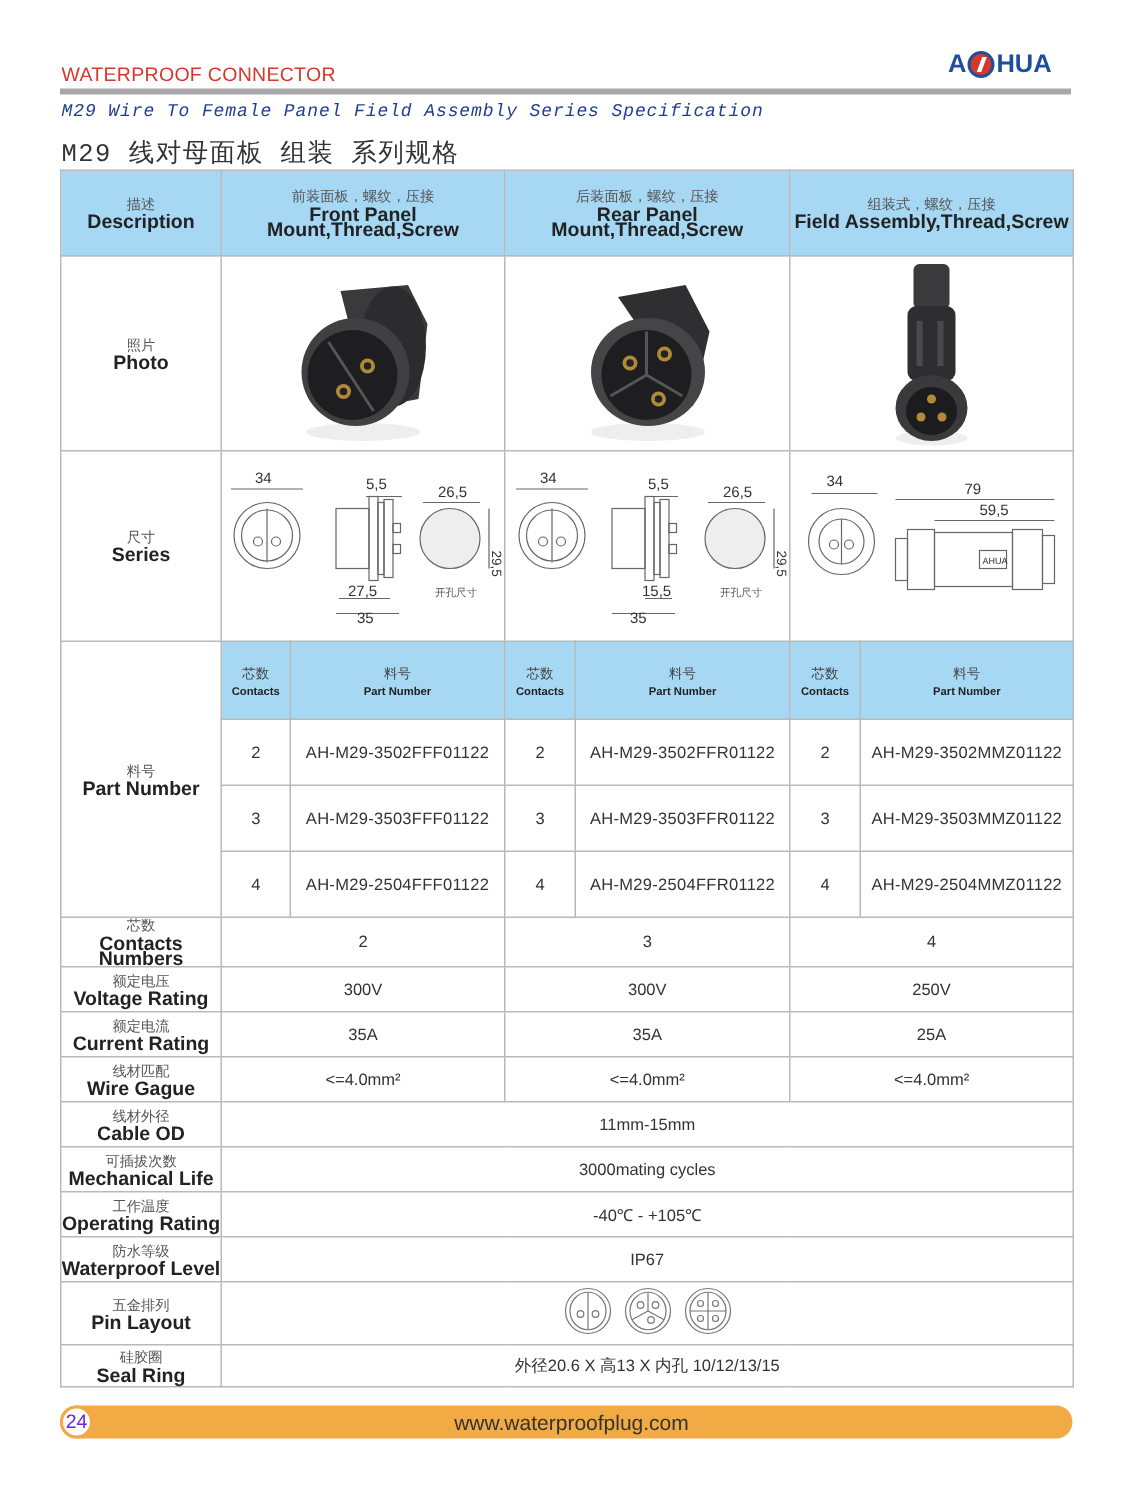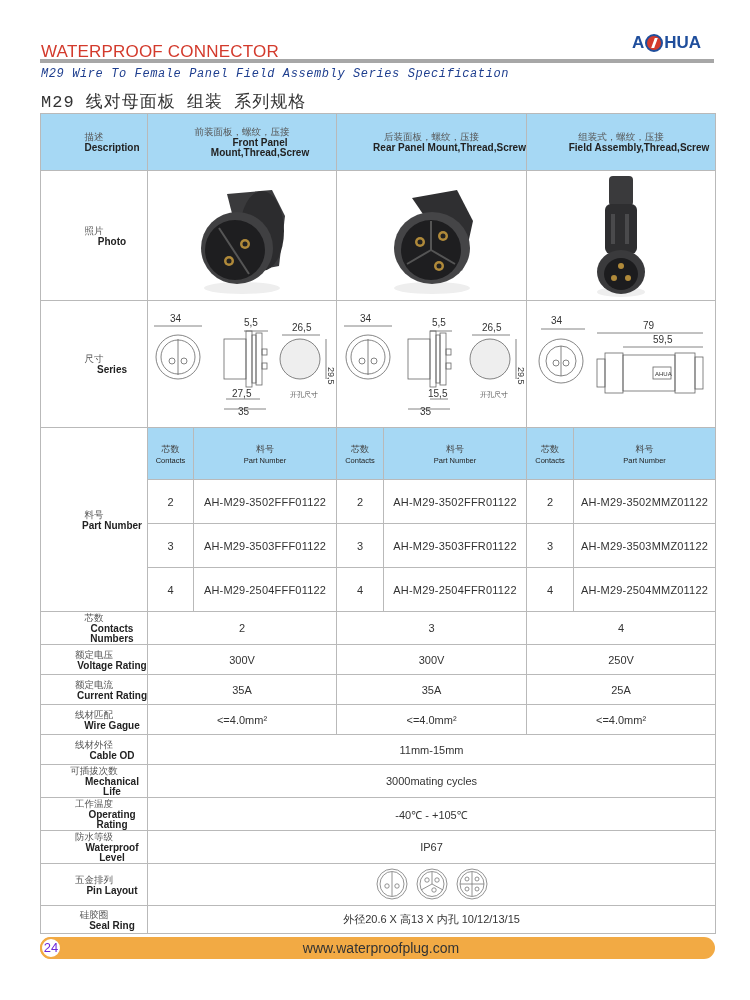--- a/index.html
+++ b/index.html
@@ -1,31 +1,31 @@
 <!DOCTYPE html>
 <html><head>
 <meta charset="utf-8">
 <style>
   * { box-sizing: border-box; margin: 0; padding: 0; }
   body { width: 750px; height: 1000px; background: #ffffff; font-family: "Liberation Sans", sans-serif; color: #333; position: relative; overflow: hidden; }
-  .brand-line { position: absolute; left: 41px; top: 42px; font-size: 17px; color: #d33a2c; letter-spacing: 0.2px; }
+  .brand-line { position: absolute; left: 41px; top: 42px; font-size: 13px; color: #d33a2c; letter-spacing: 0.2px; }
   .logo { position: absolute; left: 632px; top: 31px; width: 90px; height: 24px; display: flex; align-items: center; font-weight: bold; font-size: 17px; color: #1f4e9c; }
   .logo .mark { width: 18px; height: 18px; border-radius: 50%; background: #d33a2c; border: 2px solid #1f4e9c; margin: 0 1px; display: inline-block; position: relative; }
   .logo .mark::after { content: ""; position: absolute; left: 6px; top: 2px; width: 3px; height: 10px; background: #fff; transform: skew(-20deg); }
   .rule { position: absolute; left: 40px; top: 59px; width: 674px; height: 4px; background: #a7a7a7; }
   .title-en { position: absolute; left: 41px; top: 67px; font-family: "Liberation Mono", monospace; font-size: 12px; color: #1f3f8f; letter-spacing: 0.6px; font-style: italic; }
   .title-cn { position: absolute; left: 41px; top: 90px; font-family: "Liberation Mono", monospace; font-size: 17px; color: #333; letter-spacing: 1px; }
 
   table.spec { position: absolute; left: 40px; top: 113px; width: 675px; border-collapse: collapse; table-layout: fixed; }
   table.spec td { border: 1px solid #b9b9b9; text-align: center; vertical-align: middle; font-size: 11px; color: #333; }
   .hdr { background: #a6d8f4; }
   .lbl-cn { display: block; font-size: 9.5px; color: #555; line-height: 12px; }
-  .lbl-en { display: block; font-size: 10px; font-weight: bold; color: #222; line-height: 10px; padding-left: 36px; }
+  .lbl-en { display: block; font-size: 13px; font-weight: bold; color: #222; line-height: 10px; }
   .sub-cn { display: block; font-size: 9px; color: #444; }
-  .sub-en { display: block; font-size: 7.5px; font-weight: normal; color: #222; }
+  .sub-en { display: block; font-size: 7.5px; font-weight: bold; color: #222; }
   .val { font-size: 10.5px; color: #333; }
   .pn { font-size: 10.5px; color: #333; letter-spacing: 0.2px; }
 
   .photo-cell { height: 130px; }
   .draw-cell { height: 127px; position: relative; }
   .photo-cell svg, .draw-cell svg { display: block; margin: 0 auto; }
 
   .footer { position: absolute; left: 40px; top: 937px; width: 675px; height: 22px; background: #f2aa44; border-radius: 11px; }
   .page-num { position: absolute; left: 40px; top: 937px; width: 22px; height: 22px; border-radius: 11px; background: #fff; border: 2px solid #f2aa44; font-size: 13px; color: #6d28d9; text-align: center; line-height: 18px; }
   .footer-url { position: absolute; left: 0; top: 940px; width: 750px; text-align: center; font-size: 14px; color: #333; padding-left: 12px; }

